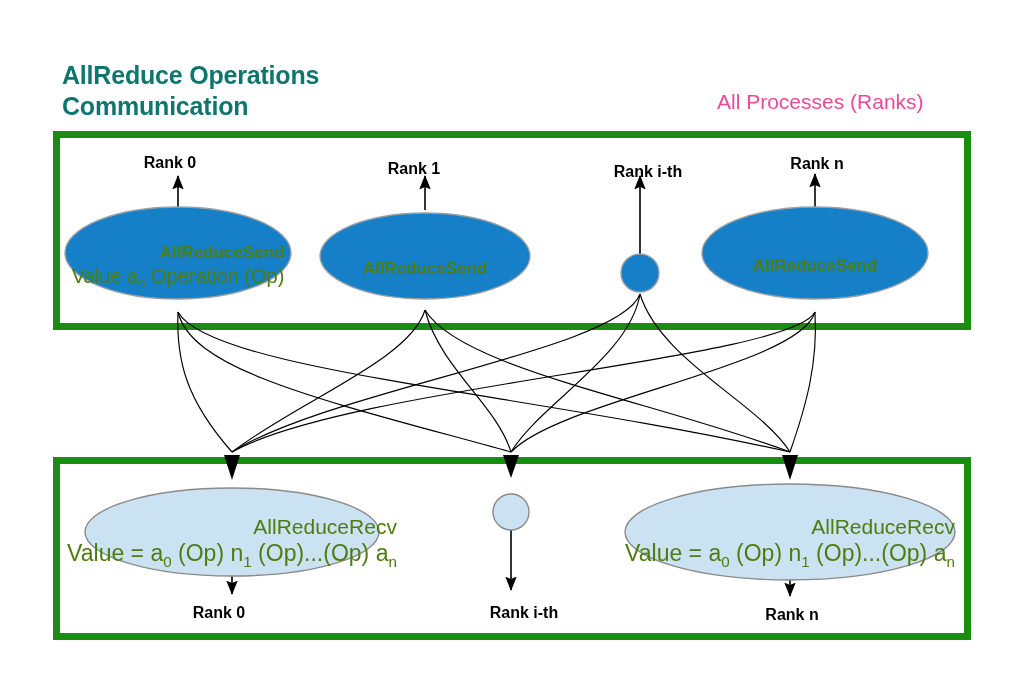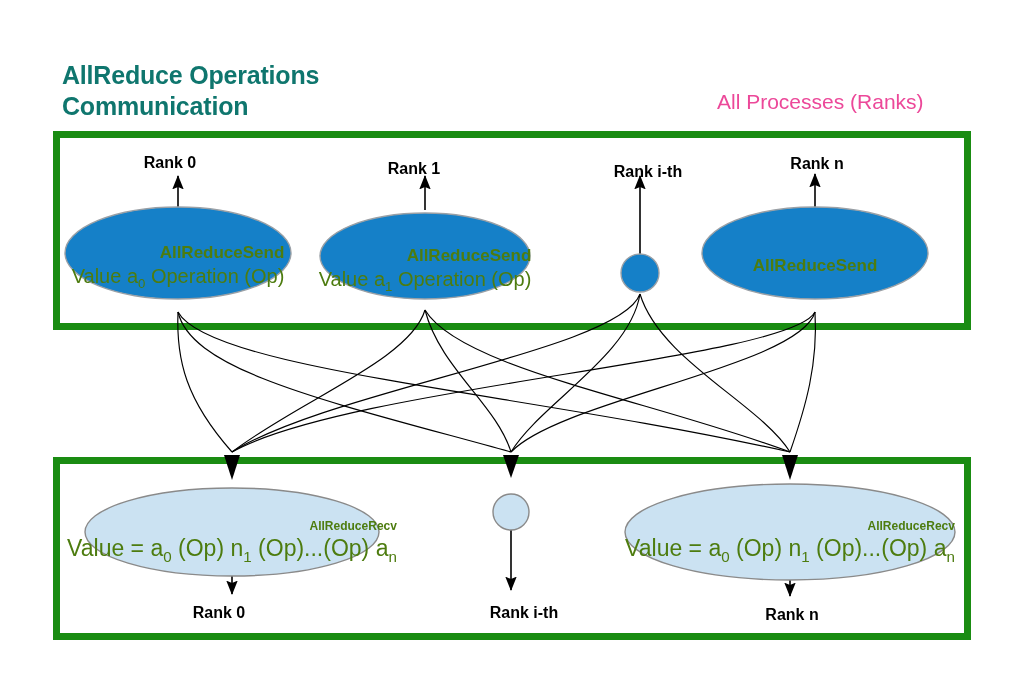--- a/index.html
+++ b/index.html
@@ -67,21 +67,21 @@
     font-size: 17px;
     line-height: 1.15;
   }
   .node-text .line2 {
     display: block;
     font-size: 20px;
     line-height: 1.3;
   }
   .send-node .line1 { font-weight: bold; }
   .send-node .line2 { font-weight: normal; }
-  .recv-node .line1 { font-weight: bold; font-size: 12px; }
+  .recv-node .line1 { font-weight: normal; font-size: 21px; }
   .recv-node .line2 { font-weight: normal; font-size: 23px; }
   sub {
     font-size: 0.66em;
     vertical-align: -0.38em;
     line-height: 0;
   }
 </style>
 </head>
 <body>
 
@@ -163,21 +163,20 @@
   <div class="rank-label" style="left:524px; top:604px;">Rank i-th</div>
   <div class="rank-label" style="left:792px; top:606px;">Rank n</div>
 
   <div class="node-text send-node" style="left:178px; top:254px;">
     <span class="line1">AllReduceSend</span>
     <span class="line2"><span>Value a</span><sub>0</sub><span> Operation (Op)</span></span>
   </div>
 
   <div class="node-text send-node" style="left:425px; top:257px;">
     <span class="line1">AllReduceSend</span>
-    <span class="line2"><span>Value a</span><sub>1</sub><span> Operation (Op)</span></span>
   </div>
 
   <div class="node-text send-node" style="left:815px; top:254px;">
     <span class="line1">AllReduceSend</span>
   </div>
 
   <div class="node-text recv-node" style="left:232px; top:530px;">
     <span class="line1">AllReduceRecv</span>
     <span class="line2"><span>Value =  a</span><sub>0</sub><span> (Op) n</span><sub>1</sub><span> (Op)...(Op) a</span><sub>n</sub></span>
   </div>

